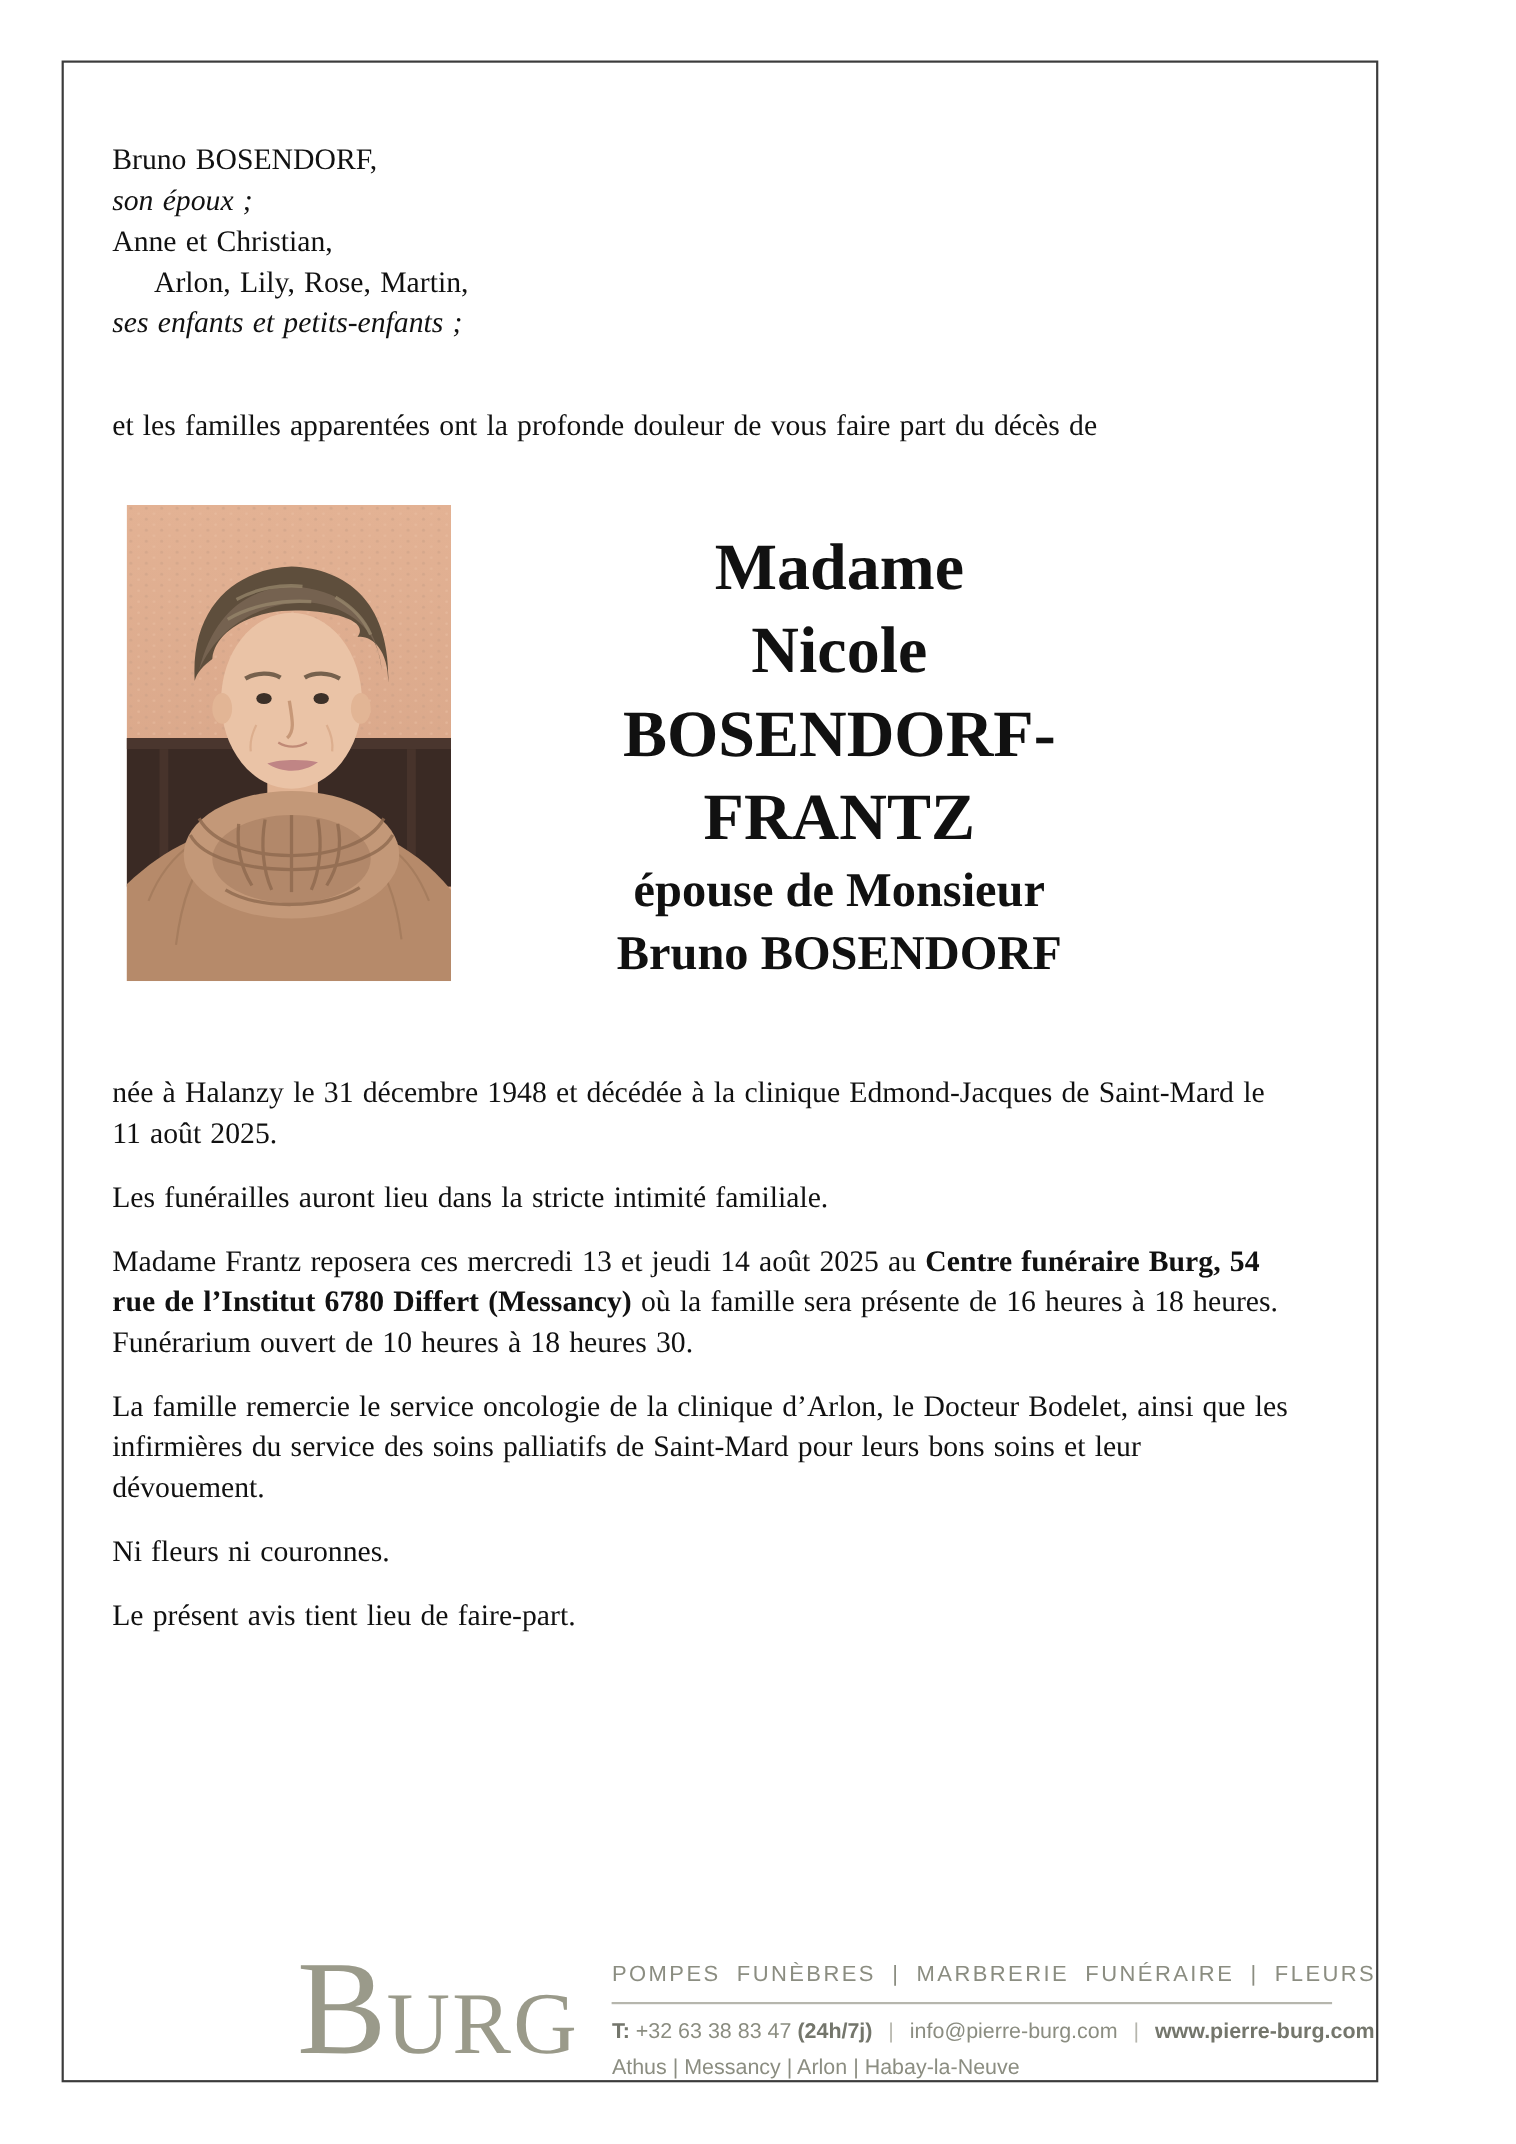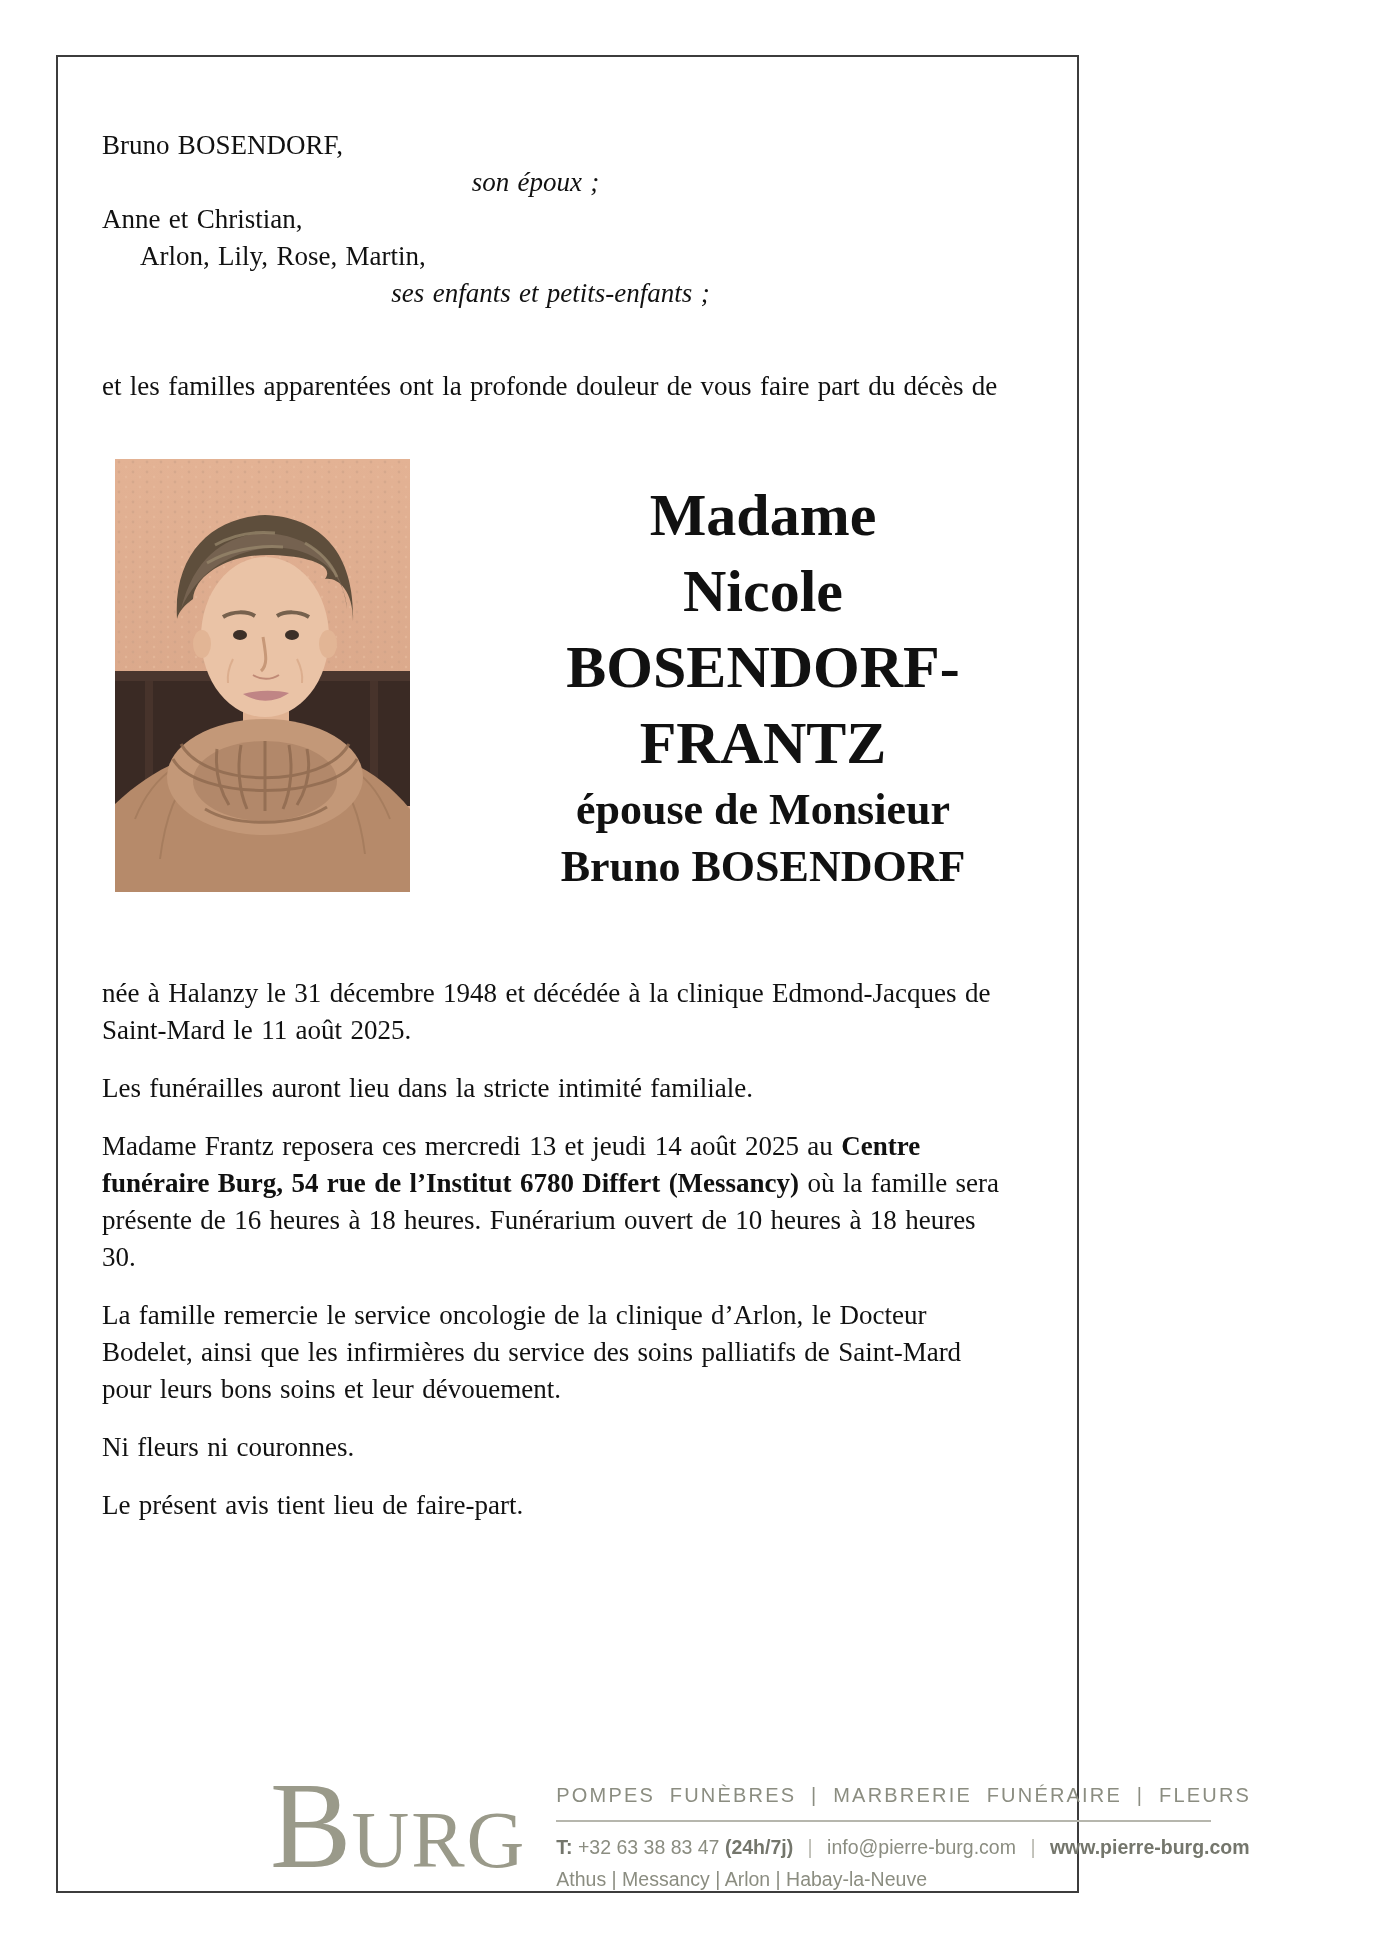--- a/index.html
+++ b/index.html
@@ -7,24 +7,24 @@
     --border:#3c3c3c;
     --footer_text:#8b8d81;
     --footer_bold:#74766c;
     --logo:#9a9a8a;
     --divider:#b6b6ad;
   }
   *{margin:0;padding:0;box-sizing:border-box;}
   html,body{background:#ffffff;}
   body{width:1378px;height:1949px;position:relative;font-family:"Liberation Serif","DejaVu Serif",serif;color:var(--text);}
   .page{position:absolute;inset:0;background:#ffffff;}
-  .frame{position:absolute;left:56px;top:55px;width:1023px;height:1838px;border:2px solid var(--border);}
+  .frame{position:absolute;left:56px;top:55px;width:1197px;height:1838px;border:2px solid var(--border);}
   .content{position:absolute;inset:0;padding:70px 78px 0 44px;}
   .bodytext{font-size:27px;line-height:37px;word-spacing:0.06em;}
-  .role-line{font-style:italic;text-align:center;}
+  .role-line{font-style:italic;text-align:left;}
   .role-epoux{margin-right:30px;}
   .indented{padding-left:38px;}
   .intro{margin-top:56px;}
   .photo-row{margin-top:50px;display:flex;align-items:center;}
   .photo-wrap{margin-left:13px;width:295px;height:433px;flex:0 0 auto;overflow:hidden;}
   .name-block{width:634px;flex:0 0 auto;text-align:center;padding-top:22px;margin-left:36px;}
   .name-big{font-weight:bold;font-size:60px;line-height:76px;}
   .name-sub{font-weight:bold;font-size:44px;line-height:57px;}
   .paragraphs{margin-top:80px;}
   .paragraphs p{margin-top:21px;font-size:27px;line-height:37px;word-spacing:0.06em;max-width:1145px;}

